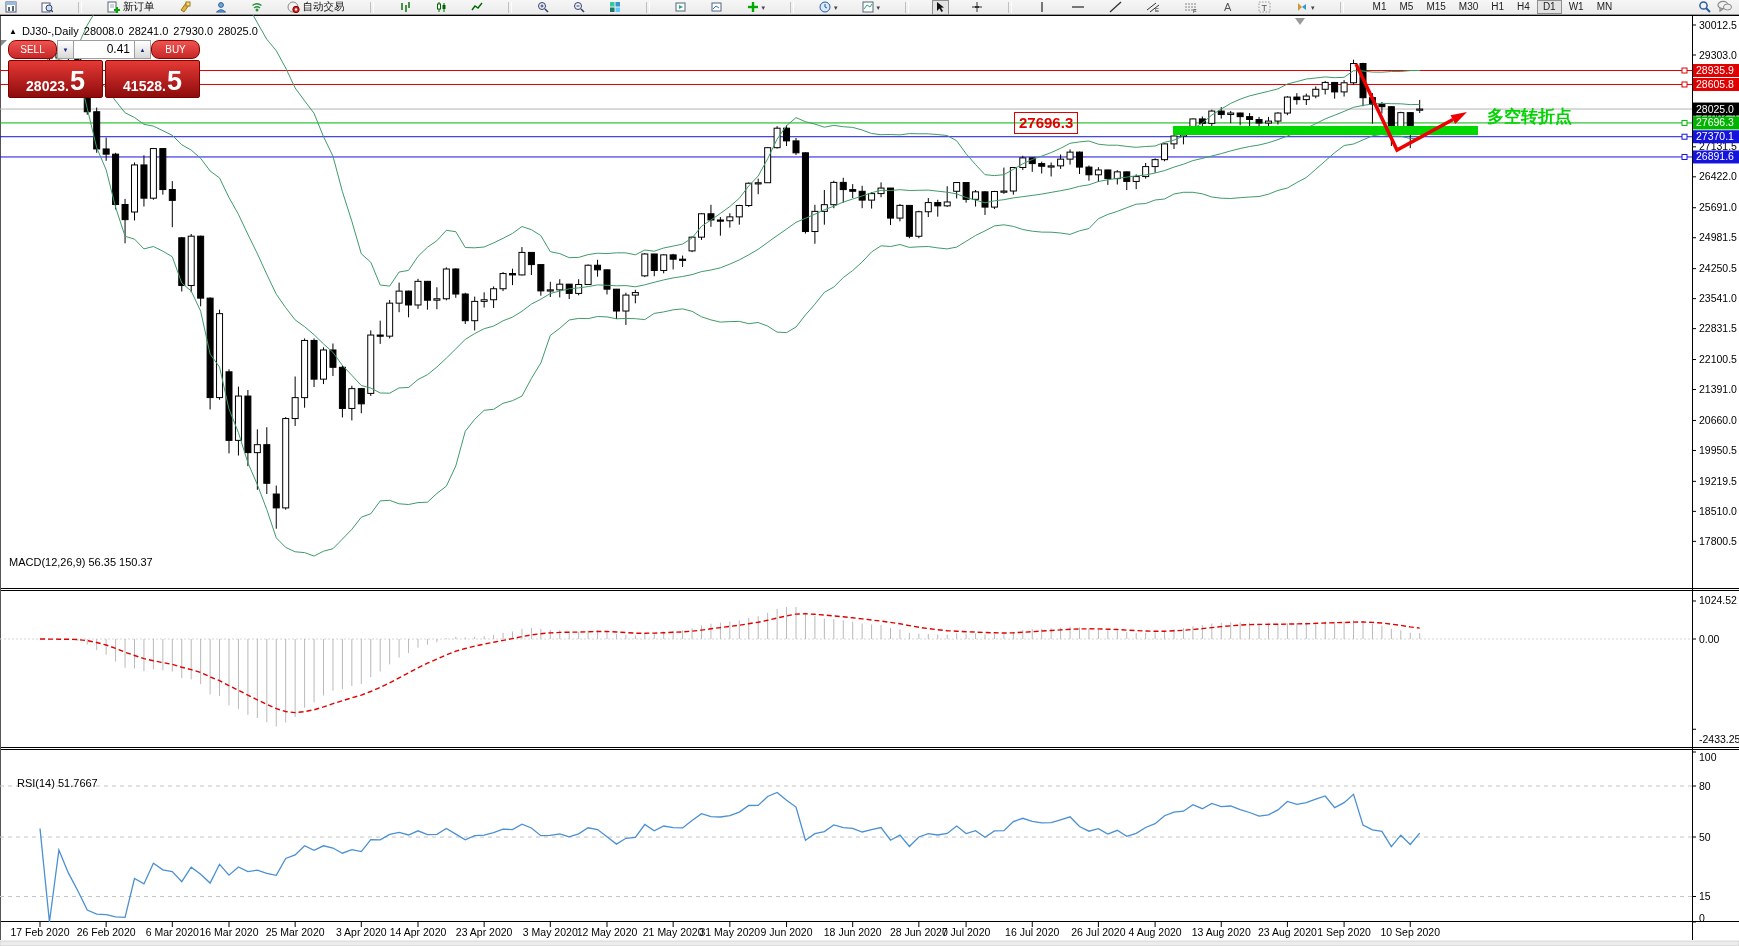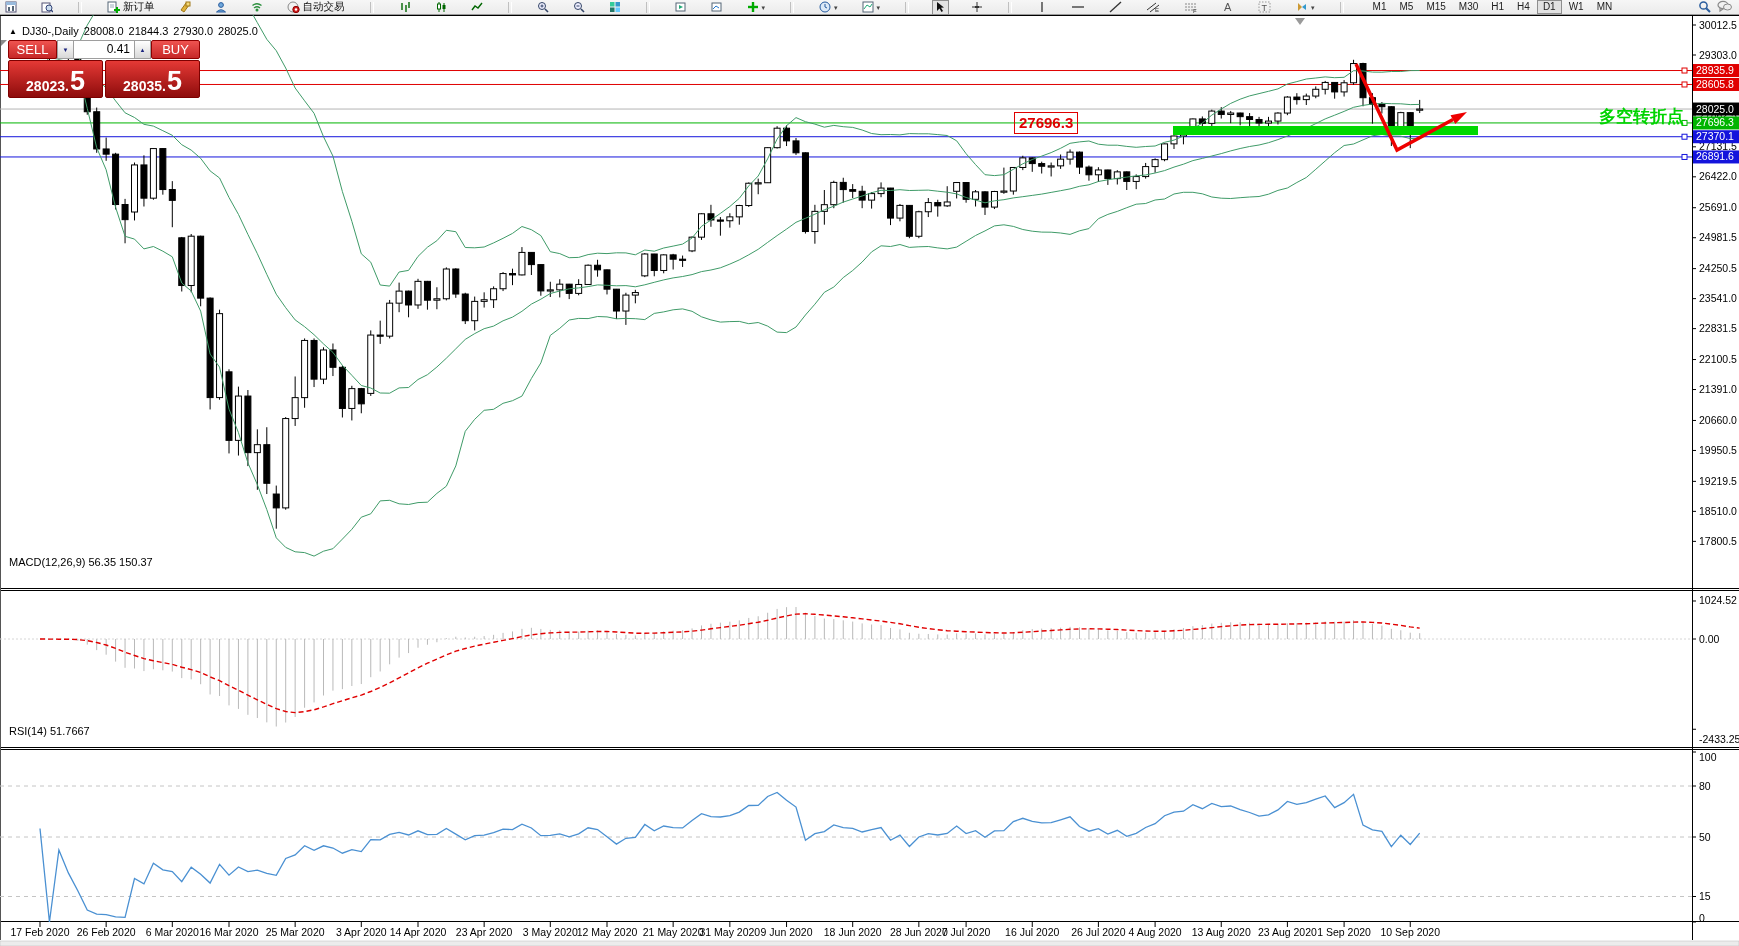--- a/index.html
+++ b/index.html
@@ -30,36 +30,36 @@
     position:absolute;left:9px;top:25px;z-index:6;
     font-size:11px;color:#000;display:flex;align-items:center;gap:5px;white-space:nowrap;
   }
   .chart-title .tri{font-size:8px;}
   
   .tp{position:absolute;left:8px;top:40px;width:192px;z-index:8;}
   .tp-collapse{position:absolute;left:-7px;top:0;width:0;height:0;
     border-top:6px solid #8a8a8a;border-right:6px solid transparent;}
   .tp-top{display:flex;height:19px;}
   .tp-sell,.tp-buy{
-    width:47px;color:#fff;font-size:13px;display:flex;align-items:center;justify-content:center;
-    background:linear-gradient(#ef5350,#c62828);border:1px solid #8e0000;border-radius:2px;cursor:pointer;
+    width:47px;color:#fff;font-size:10px;display:flex;align-items:center;justify-content:center;
+    background:linear-gradient(#ef5350,#c62828);border:1px solid #8e0000;border-radius:8px;cursor:pointer;
   }
   .tp-spin{width:15px;display:flex;align-items:center;justify-content:center;
     background:linear-gradient(#ffffff,#d8d8d8);border:1px solid #9e9e9e;color:#1a237e;font-size:6px;}
   .tp-vol{flex:1;background:#fff;border-top:1px solid #9e9e9e;border-bottom:1px solid #9e9e9e;
     font-size:12px;color:#000;text-align:right;padding-right:4px;line-height:17px;}
   .tp-prices{display:flex;gap:2px;margin-top:1px;height:38px;}
   .tp-price{flex:1;display:flex;align-items:flex-end;justify-content:center;padding-bottom:4px;
     background:linear-gradient(#e53935,#8e0c0c);border:1px solid #7d0000;border-radius:2px;color:#fff;text-align:center;}
   .tp-price .small{font-size:14px;font-weight:bold;line-height:1;}
   .tp-price .big{font-size:27px;font-weight:bold;line-height:.85;margin-left:1px;}
   
   .pane-label{position:absolute;left:9px;font-size:11px;color:#000;z-index:6;white-space:nowrap;}
   #macd-label{top:556px;}
-  #rsi-label{top:725px;}
+  #rsi-label{top:777px;margin-left:8px;}
   
   .price-callout{
     position:absolute;z-index:7;color:#e00000;border:1px solid #e00000;
     font-size:15px;font-weight:bold;padding:0 4px;line-height:20px;background:rgba(255,255,255,.0);
   }
   .cn-note{position:absolute;z-index:7;font-size:17px;font-weight:bold;color:#00d400;white-space:nowrap;}
   svg text{font-family:"Liberation Sans",sans-serif;}
 </style>
 </head>
 <body>
@@ -288,58 +288,58 @@
           <ellipse cx="10.5" cy="7" rx="4" ry="3" fill="#eee" stroke="#8a8a8a"></ellipse>
         </svg>
     </span>
   </span>
 </div>
 
 <div class="chart-title">
   <span class="tri">▲</span>
   <span>DJ30-,Daily</span>
   <span>28008.0</span>
-  <span>21844.3</span>
+  <span>28241.0</span>
   <span>27930.0</span>
   <span>28025.0</span>
 </div>
 
 <div class="tp">
   <span class="tp-collapse"></span>
   <div class="tp-top">
     <div class="tp-sell">SELL</div>
     <div class="tp-spin">▼</div>
     <div class="tp-vol">0.41</div>
     <div class="tp-spin">▲</div>
     <div class="tp-buy">BUY</div>
   </div>
   <div class="tp-prices">
     <div class="tp-price">
       <span class="small">28023.</span>
       <span class="big">5</span>
     </div>
     <div class="tp-price">
-      <span class="small">28035.</span>
+      <span class="small">41528.</span>
       <span class="big">5</span>
     </div>
   </div>
 </div>
 
 <div class="pane-label" id="macd-label">
   <span>MACD(12,26,9)</span>
   <span>56.35</span>
   <span>150.37</span>
 </div>
 <div class="pane-label" id="rsi-label">
   <span>RSI(14)</span>
   <span>51.7667</span>
 </div>
 
 <div class="price-callout" style="left:1014px;top:112px;">27696.3</div>
-<div class="cn-note" style="left:1599px;top:105px;">多空转折点</div>
+<div class="cn-note" style="left:1487px;top:105px;">多空转折点</div>
 
 <svg id="chart-svg" width="1739" height="946" style="position:absolute;left:0;top:0;z-index:1;">
     <g>
       <line x1="0" y1="15.5" x2="1739" y2="15.5" stroke="#000" stroke-width="1"></line>
       <line x1="0" y1="588.5" x2="1739" y2="588.5" stroke="#000" stroke-width="1"></line>
       <line x1="0" y1="590.5" x2="1739" y2="590.5" stroke="#000" stroke-width="1"></line>
       <line x1="0" y1="747.5" x2="1739" y2="747.5" stroke="#000" stroke-width="1"></line>
       <line x1="0" y1="749.5" x2="1739" y2="749.5" stroke="#000" stroke-width="1"></line>
       <line x1="0" y1="921.5" x2="1739" y2="921.5" stroke="#000" stroke-width="1"></line>
       <line x1="0.5" y1="16" x2="0.5" y2="940" stroke="#555"></line>

